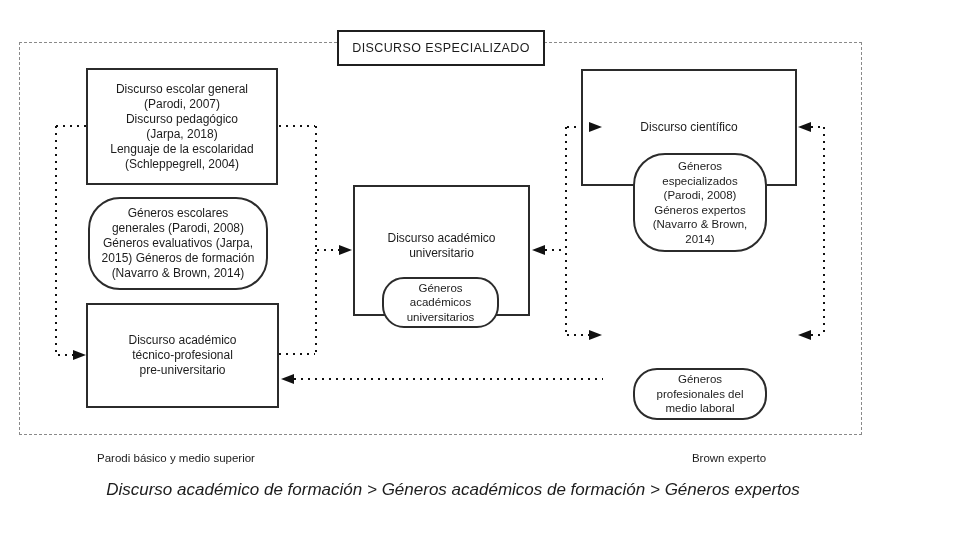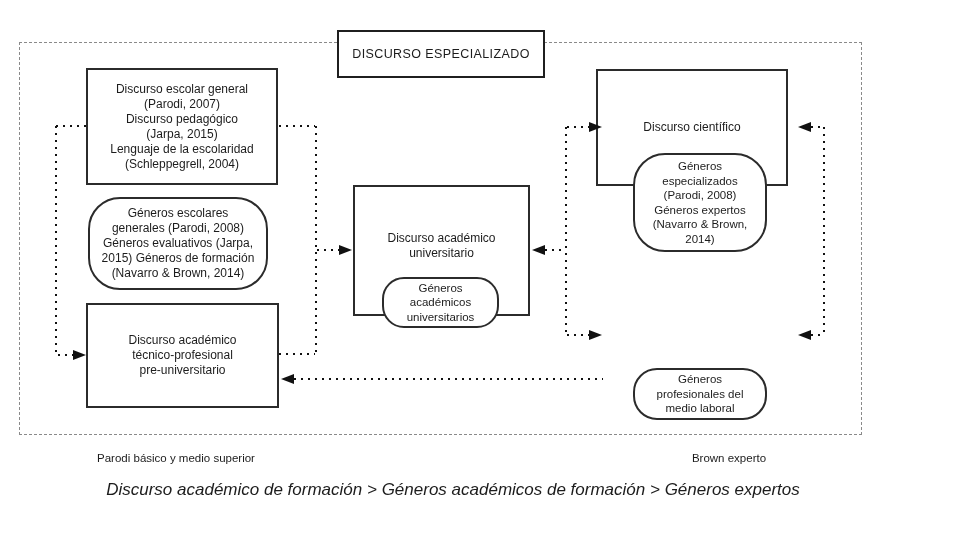--- a/index.html
+++ b/index.html
@@ -46,29 +46,29 @@
     position:absolute;width:700px;text-align:center;font-size:17px;font-style:italic;z-index:2;
   }
 </style>
 </head>
 <body>
 
 <div class="canvas">
 
   <div class="outer" style="left:19px;top:42px;width:841px;height:391px;"></div>
 
-  <div class="titlebox" style="left:337px;top:30px;width:208px;height:48px;">
+  <div class="titlebox" style="left:337px;top:30px;width:208px;height:36px;">
     <span class="txt">DISCURSO ESPECIALIZADO</span>
   </div>
 
   <div class="box" style="left:86px;top:68px;width:192px;height:117px;">
     <span class="txt">Discurso escolar general
 (Parodi, 2007)
 Discurso pedagógico
-(Jarpa, 2015)
+(Jarpa, 2018)
 Lenguaje de la escolaridad
 (Schleppegrell, 2004)</span>
   </div>
   <div class="oval" style="left:88px;top:197px;width:180px;height:93px;border-radius:32px;">
     <span class="txt">Géneros escolares
 generales (Parodi, 2008)
 Géneros evaluativos (Jarpa,
 2015) Géneros de formación
 (Navarro &amp; Brown, 2014)</span>
   </div>
@@ -81,21 +81,21 @@
   <div class="box" style="left:353px;top:185px;width:177px;height:131px;padding-bottom:10px;">
     <span class="txt">Discurso académico
 universitario</span>
   </div>
   <div class="oval small" style="left:382px;top:277px;width:117px;height:51px;border-radius:22px;">
     <span class="txt">Géneros
 académicos
 universitarios</span>
   </div>
 
-  <div class="box" style="left:596px;top:69px;width:192px;height:117px;">
+  <div class="box" style="left:581px;top:69px;width:216px;height:117px;">
     <span class="txt">Discurso científico</span>
   </div>
   <div class="oval small" style="left:633px;top:153px;width:134px;height:99px;border-radius:32px;">
     <span class="txt">Géneros
 especializados
 (Parodi, 2008)
 Géneros expertos
 (Navarro &amp; Brown,
 2014)</span>
   </div>

